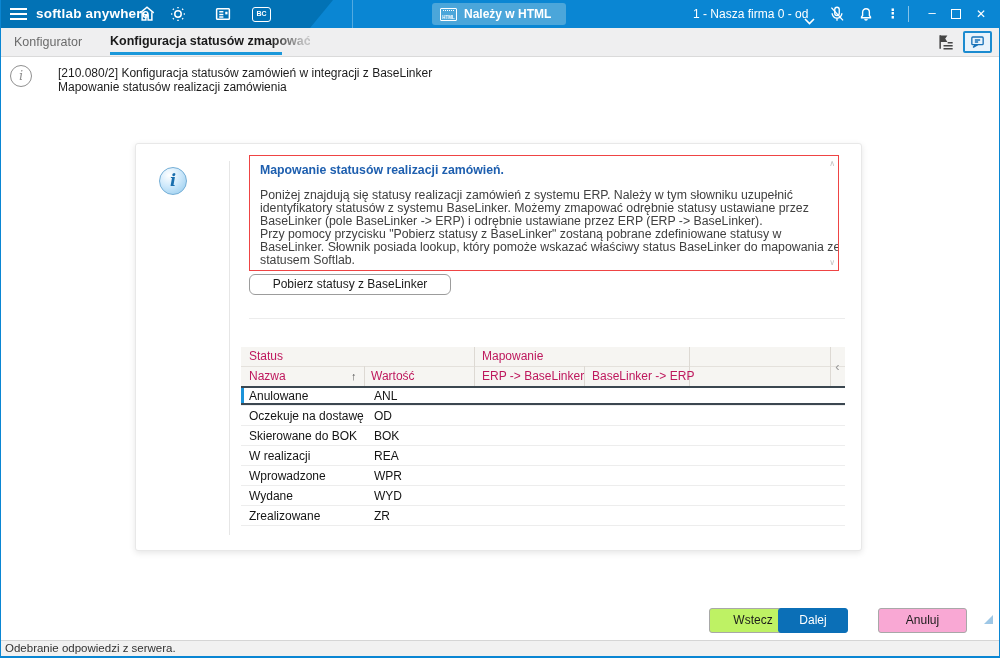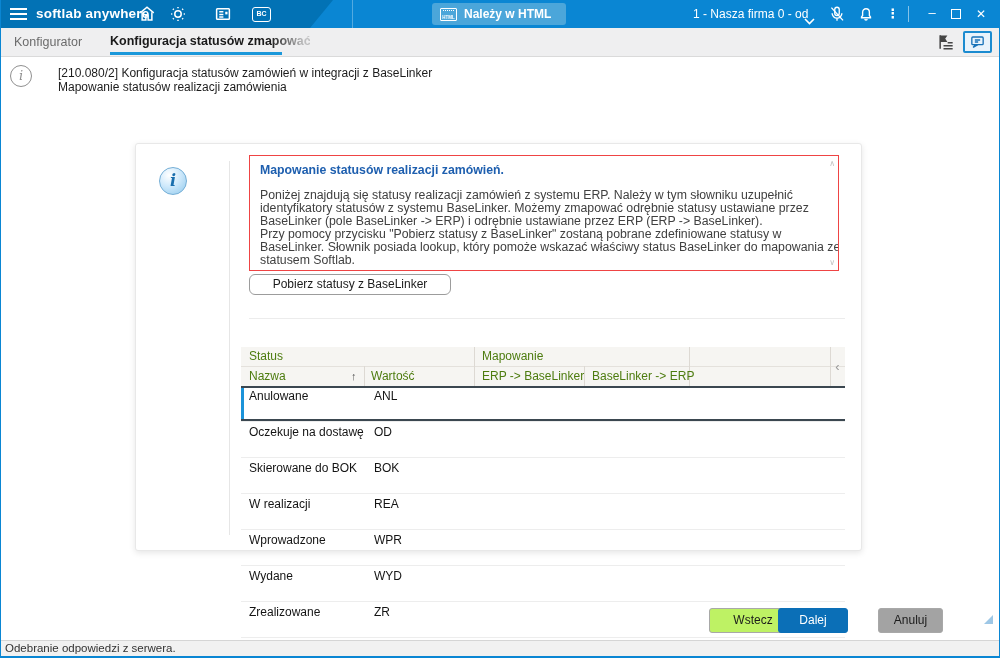--- a/index.html
+++ b/index.html
@@ -66,42 +66,42 @@
   .ib-scroll-up { right:3px; top:3px; font-size:8px; color:#c2c2c2; cursor:pointer; }
   .ib-scroll-down { right:3px; bottom:3px; font-size:8px; color:#c2c2c2; cursor:pointer; }
 
   .fetch-btn { left:113px; top:130px; width:202px; height:21px; background:#fff; border:1px solid #9c9c9c;
     border-radius:6px; font-size:12px; color:#1b1b1b; text-align:center; line-height:19px; cursor:pointer; }
   .divider { left:113px; top:174px; width:596px; height:1px; background:#ececec; }
 
   
   .tbl { left:105px; top:203px; width:604px; }
   .tbl-head { position:relative; height:39px; background:#f6f5f2; }
-  .th { position:absolute; font-size:12px; color:#4d7c0f; white-space:nowrap; cursor:pointer; }
+  .th { position:absolute; font-size:12px; color:#be185d; white-space:nowrap; cursor:pointer; }
   .g-row { top:0; height:19px; line-height:19px; }
   .c-row { top:19px; height:20px; line-height:20px; }
   .h-hsep { position:absolute; left:0; top:19px; width:604px; height:1px; background:#e4e1dc; }
   .h-vsep { position:absolute; background:#ddd9d3; width:1px; }
   .vs-full { top:0; height:39px; }
   .vs-col { top:19px; height:20px; }
   .sort-arrow { left:110px; top:19px; height:20px; line-height:20px; font-size:11px; color:#555; position:absolute; cursor:pointer; }
   .collapse-strip { position:absolute; left:589px; top:0; width:15px; height:39px; line-height:39px;
     text-align:center; color:#999; font-size:13px; cursor:pointer; }
-  .tbl-body .row { position:relative; height:36px; border-bottom:1px solid #ededed; font-size:12px; color:#141414; cursor:pointer; }
+  .tbl-body .row { position:relative; height:20px; border-bottom:1px solid #ededed; font-size:12px; color:#141414; cursor:pointer; }
   .row .nm { position:absolute; left:8px; top:0; height:20px; line-height:20px; white-space:nowrap; }
   .row .vl { position:absolute; left:133px; top:0; height:20px; line-height:20px; white-space:nowrap; }
   .row .m1 { position:absolute; left:241px; top:0; height:20px; line-height:20px; }
   .row .m2 { position:absolute; left:351px; top:0; height:20px; line-height:20px; }
   .row.selected { box-shadow:inset 0 2px 0 #3b4750, inset 0 -2px 0 #3b4750, inset 3px 0 0 #1b93d9; }
 
   
   .btn { position:absolute; top:608px; height:25px; border-radius:3px; font-size:12px; text-align:center; line-height:23px; cursor:pointer; }
   .btn-back { left:680px; width:88px; background:#bef264; border:1px solid #a8a8a8; color:#1b1b1b;margin-left:29px; }
   .btn-next { left:778px; width:70px; background:#0b6fb7; border:1px solid #0b6fb7; color:#fff; }
-  .btn-cancel { left:878px; width:65px; background:#a3a3a3; border:1px solid #a8a8a8; color:#1b1b1b; }
+  .btn-cancel { left:878px; width:89px; background:#f9a8d4; border:1px solid #a8a8a8; color:#1b1b1b; }
   .grip { left:984px; top:615px; width:0; height:0; border-left:9px solid transparent; border-bottom:9px solid #9ec7e6; cursor:nwse-resize; }
 
   
   .statusbar { left:0; top:640px; width:1000px; height:16px; background:#f1f1f1; border-top:1px solid #d5d5d5;
     font-size:11.5px; color:#333; line-height:15px; padding-left:5px; }
   .frame-l { left:0; top:0; width:1px; height:658px; background:#0a86d3; pointer-events:none; }
   .frame-r { left:999px; top:0; width:1px; height:658px; background:#0a86d3; pointer-events:none; }
   .frame-b { left:0; top:656px; width:1000px; height:2px; background:#0a86d3; pointer-events:none; }
 </style>
 </head>

